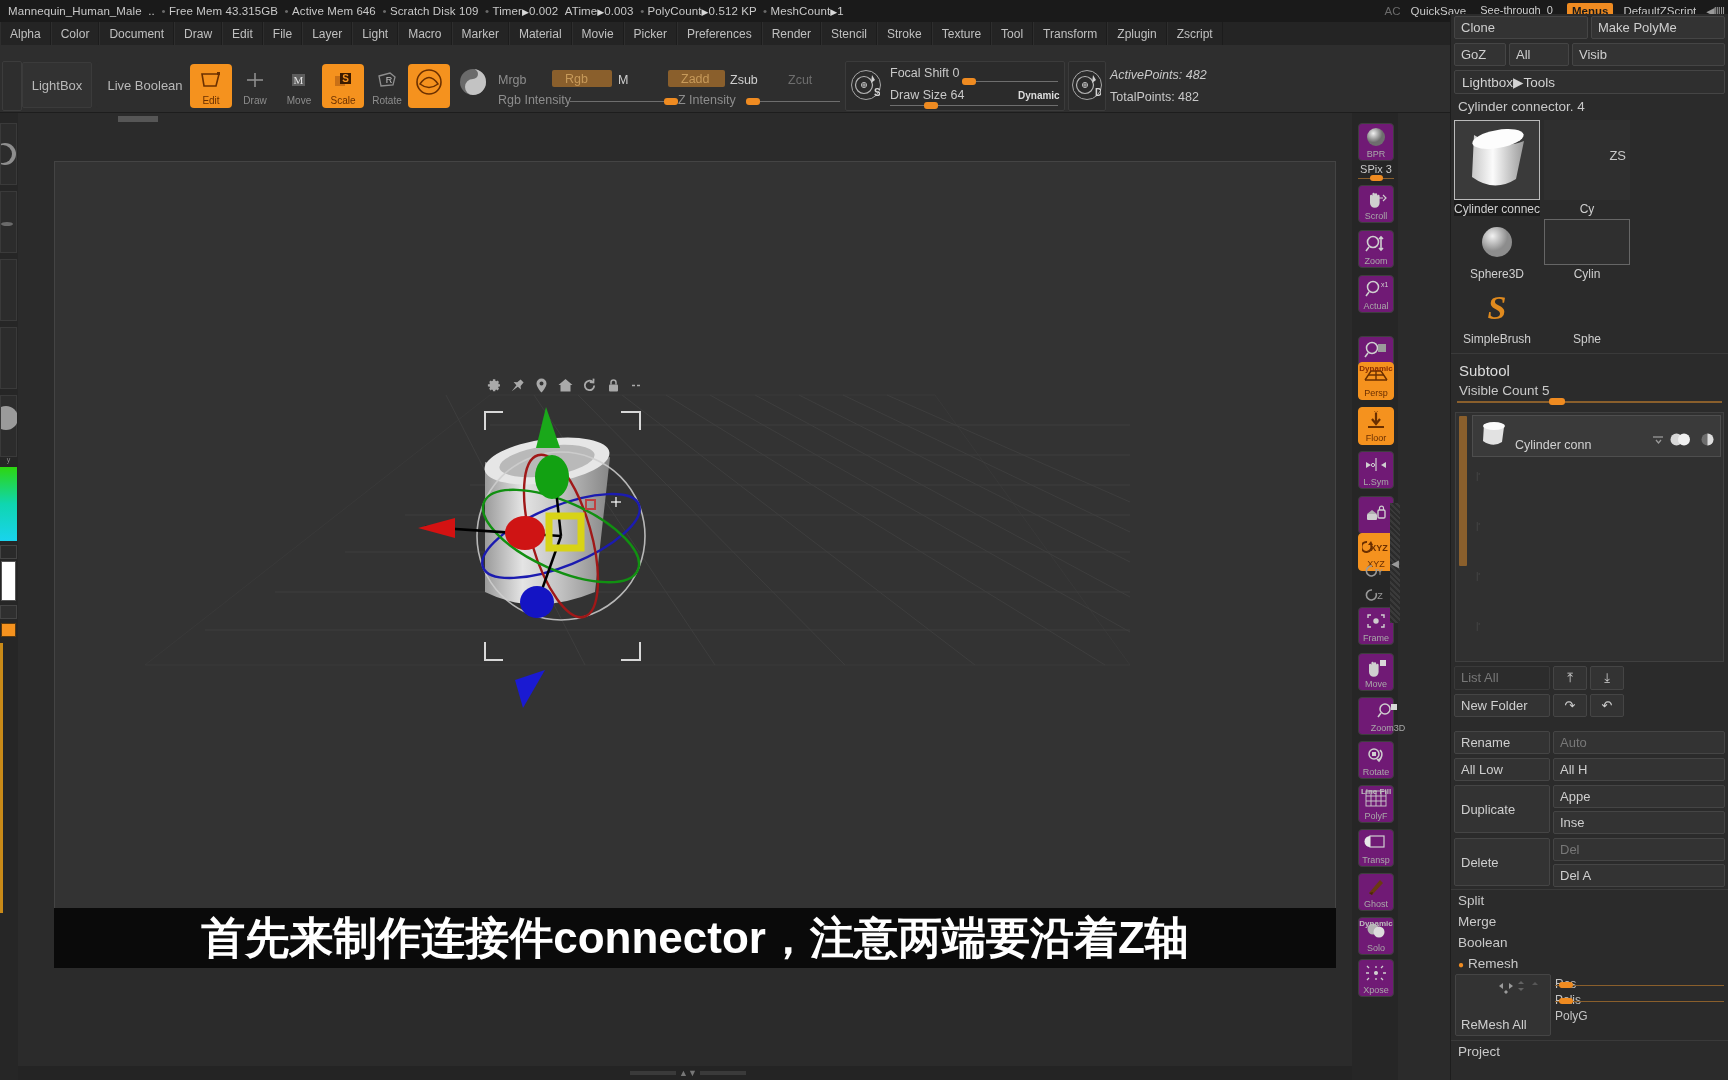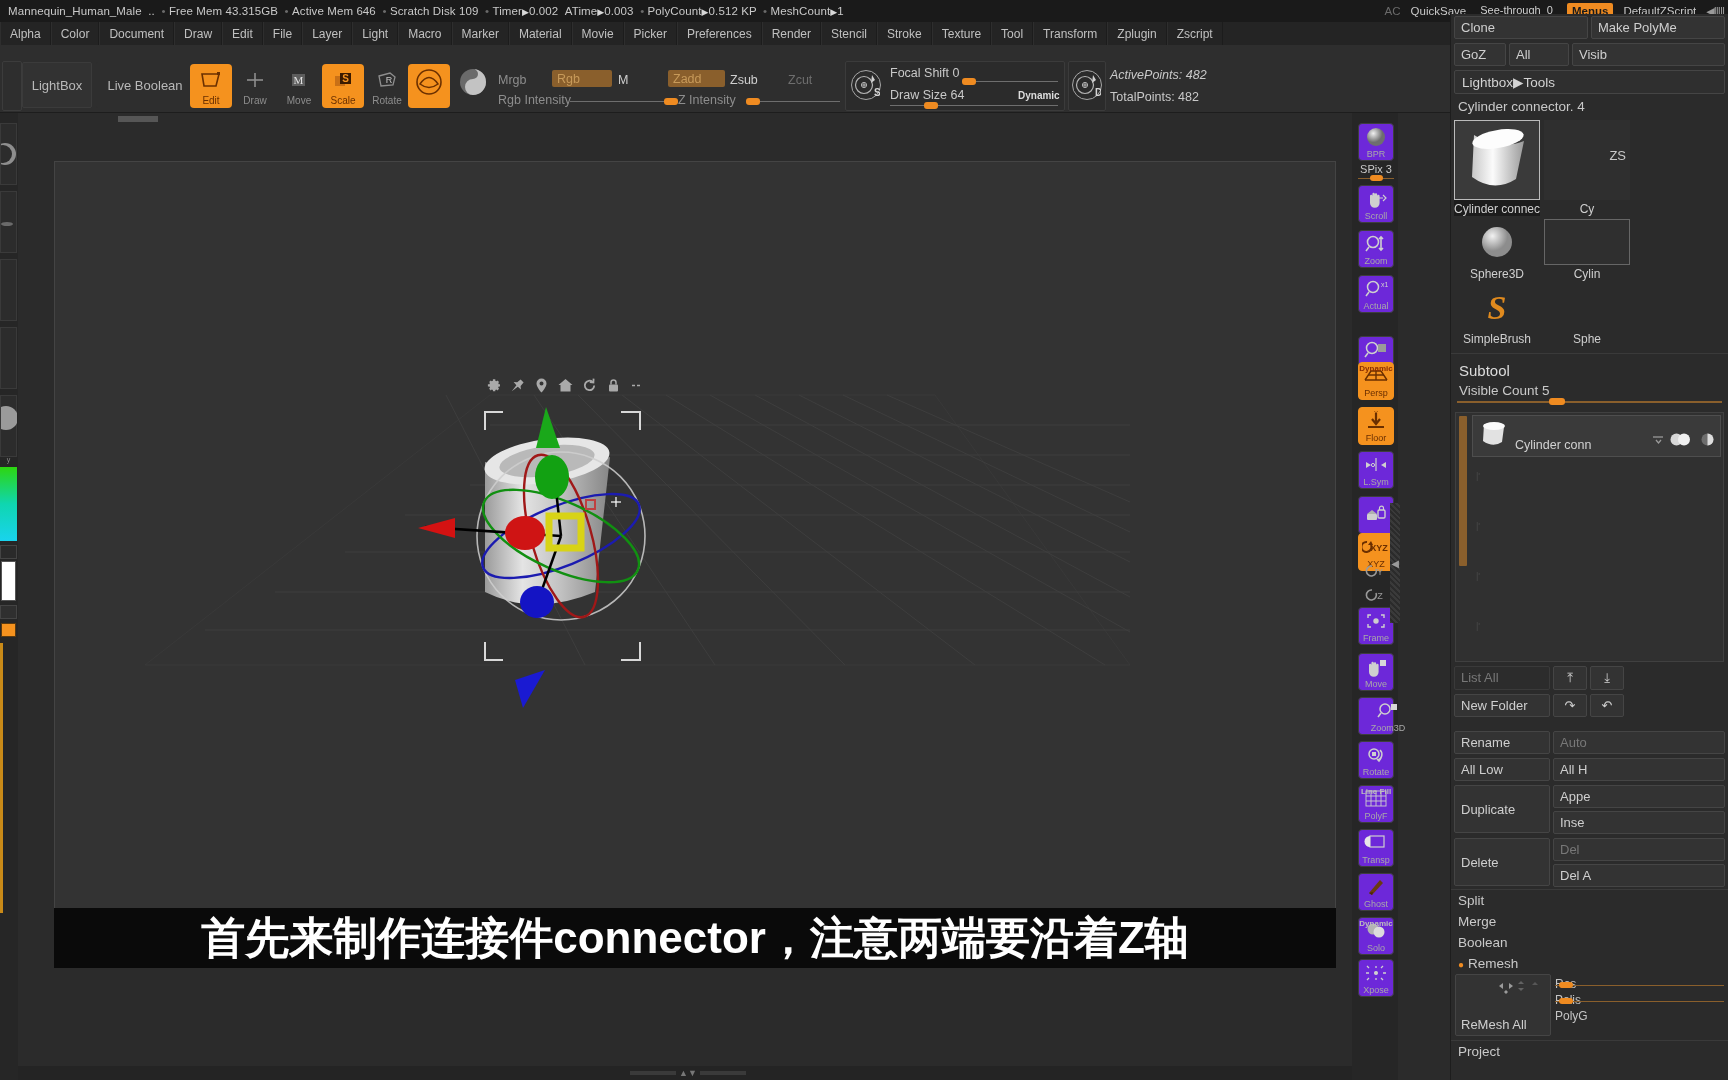--- a/index.html
+++ b/index.html
@@ -41,21 +41,21 @@
     background:#323232; border-radius:2px; }
   .icon-btn { position:absolute; top:64px; width:42px; height:44px; border-radius:4px;
     display:flex; flex-direction:column; align-items:center; justify-content:flex-end;
     padding-bottom:2px; font-size:10px; }
   .icon-btn.on { background:#f5921e; color:#6b3000; }
   .icon-btn.off { background:transparent; color:#8e8e8e; }
   .icon-btn .gl { flex:1; display:flex; align-items:center; justify-content:center; }
 
   .rgbrow { position:absolute; font-size:12.5px; color:#8d8d8d; }
   .pill { position:absolute; height:17px; border-radius:2px; background:#8a5f2c;
-    color:#c79a5a; font-size:12.5px; display:flex; align-items:center; padding-left:5px; }
+    color:#c79a5a; font-size:12.5px; display:flex; align-items:center; padding-left:13px; }
   .slider-line { position:absolute; height:1px; background:#6e6e6e; }
   .slider-knob { position:absolute; width:14px; height:7px; border-radius:3px; background:#ef8b21; }
 
   .group-box { position:absolute; border:1px solid #3b3b3b; border-radius:2px; background:#2b2b2b; }
   .brush-circle { width:30px; height:30px; border-radius:50%; border:1.5px solid #a5a5a5;
     display:flex; align-items:center; justify-content:center; font-size:9px; color:#c4c4c4; position:relative;}
 
   
   .lefttray { position:absolute; left:0; top:113px; width:18px; bottom:0; background:#262626; }
   .lt-cell { position:absolute; left:0; width:17px; border:1px solid #3a3a3a; background:#2c2c2c; }
@@ -77,21 +77,21 @@
     letter-spacing:0px; }
 
   .bottombar { position:absolute; left:18px; bottom:0; width:1348px; height:14px; background:#242424; }
   .bottombar .ctrl { position:absolute; left:610px; top:1px; width:120px; height:11px;
     display:flex; align-items:center; justify-content:center; gap:3px; font-size:9px; color:#777; }
   .bottombar .dots { height:4px; background:#3a3a3a; width:46px; }
 
   
   .rightstrip { position:absolute; right:330px; top:113px; width:46px; bottom:0; background:#262626; }
   .rs-btn { position:absolute; left:6px; width:36px; height:38px; border-radius:4px;
-    background:#6d28d9; border:1px solid #3e3e3e; display:flex; flex-direction:column;
+    background:#701a75; border:1px solid #3e3e3e; display:flex; flex-direction:column;
     align-items:center; justify-content:flex-end; padding-bottom:1px; font-size:9px; color:#a9a9a9; }
   .rs-btn.acc { background:#f5921e; border-color:#f5921e; color:#6b2f00; }
   .rs-btn.plain { background:transparent; border:none; }
   .rs-btn .gl { flex:1; display:flex; align-items:center; justify-content:center; }
   .rs-label-top { position:absolute; font-size:8px; color:#8c2d00; font-weight:bold; top:1px; }
   .rs-slider { position:absolute; left:4px; width:40px; height:18px; }
   .rs-slider .t { text-align:center; font-size:11px; color:#c9c9c9; }
   .rs-slider .ln { position:absolute; left:2px; right:2px; top:15px; height:1px; background:#8a5f2c; }
   .rs-slider .kn { position:absolute; left:14px; top:12px; width:13px; height:6px;
      border-radius:3px; background:#ef8b21; }

